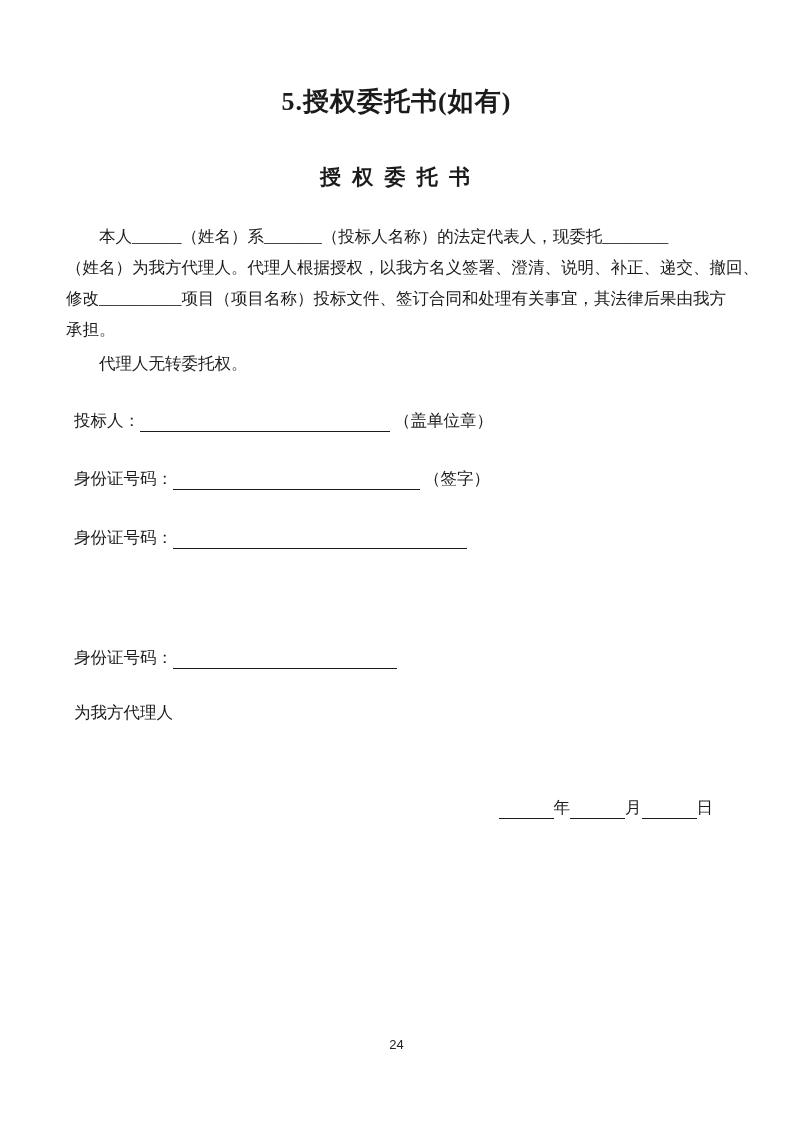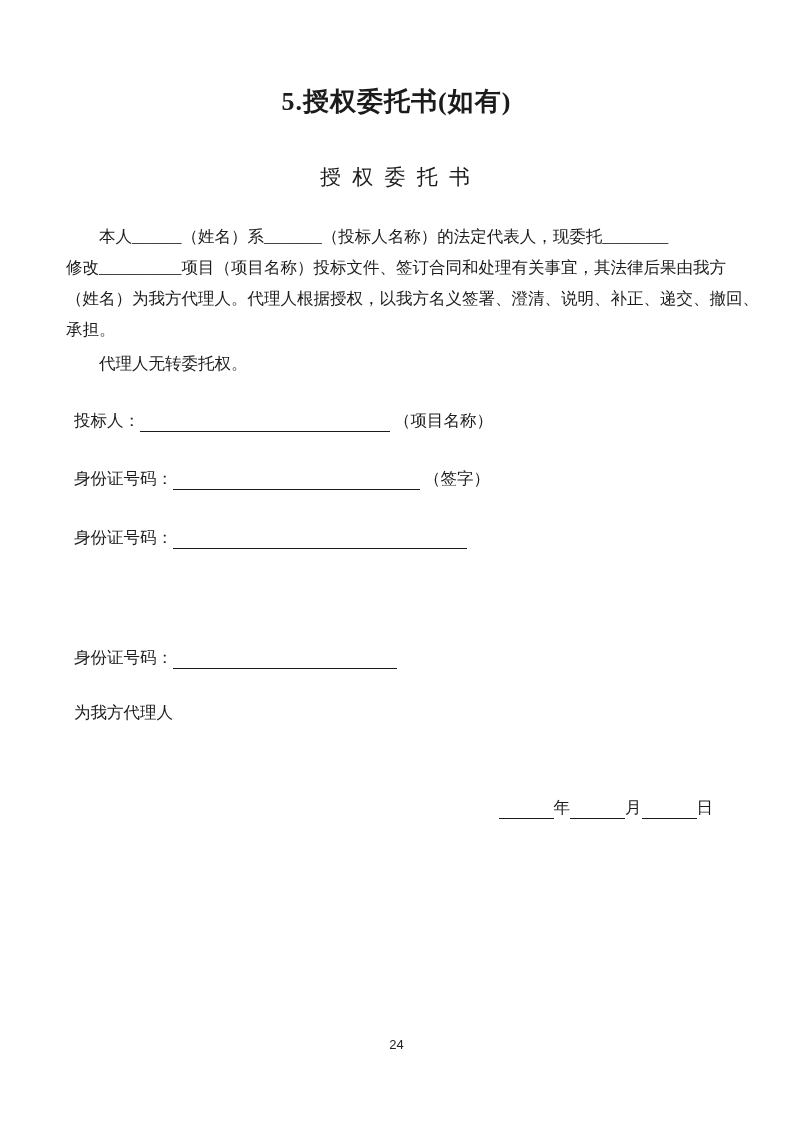--- a/index.html
+++ b/index.html
@@ -20,21 +20,21 @@
     text-align: center;
     font-size: 26px;
     font-weight: bold;
     letter-spacing: 1px;
   }
   .doc-title {
     position: absolute;
     top: 163px; left: 0; right: 0;
     text-align: center;
     font-size: 21px;
-    font-weight: normal;
+    font-weight: bold;
     letter-spacing: 3px;
   }
   .body-text {
     position: absolute;
     top: 221px; left: 66px;
     width: 664px;
     font-size: 16.5px;
     line-height: 31px;
     text-align: justify;
   }
@@ -89,28 +89,28 @@
 <body>
 
 <div class="page">
 
   <div class="doc-section-title">5.授权委托书(如有)</div>
 
   <div class="doc-title">授 权 委 托 书</div>
 
   <div class="body-text">
     <div class="para-line indent">本人______（姓名）系_______（投标人名称）的法定代表人，现委托________</div>
+    <div class="para-line">（姓名）为我方代理人。代理人根据授权，以我方名义签署、澄清、说明、补正、递交、撤回、</div>
     <div class="para-line">修改__________项目（项目名称）投标文件、签订合同和处理有关事宜，其法律后果由我方</div>
-    <div class="para-line">（姓名）为我方代理人。代理人根据授权，以我方名义签署、澄清、说明、补正、递交、撤回、</div>
     <div class="para-line">承担。</div>
     <div class="para-line indent note-line">代理人无转委托权。</div>
   </div>
 
   <div class="form-row row-bidder">
-    <span>投标人：</span><span class="blank blank-bidder"></span><span class="suffix">（项目名称）</span>
+    <span>投标人：</span><span class="blank blank-bidder"></span><span class="suffix">（盖单位章）</span>
   </div>
 
   <div class="form-row row-legalrep">
     <span>身份证号码：</span><span class="blank blank-legalrep"></span><span class="suffix">（签字）</span>
   </div>
 
   <div class="form-row row-id1">
     <span>身份证号码：</span><span class="blank blank-id1"></span>
   </div>
 

